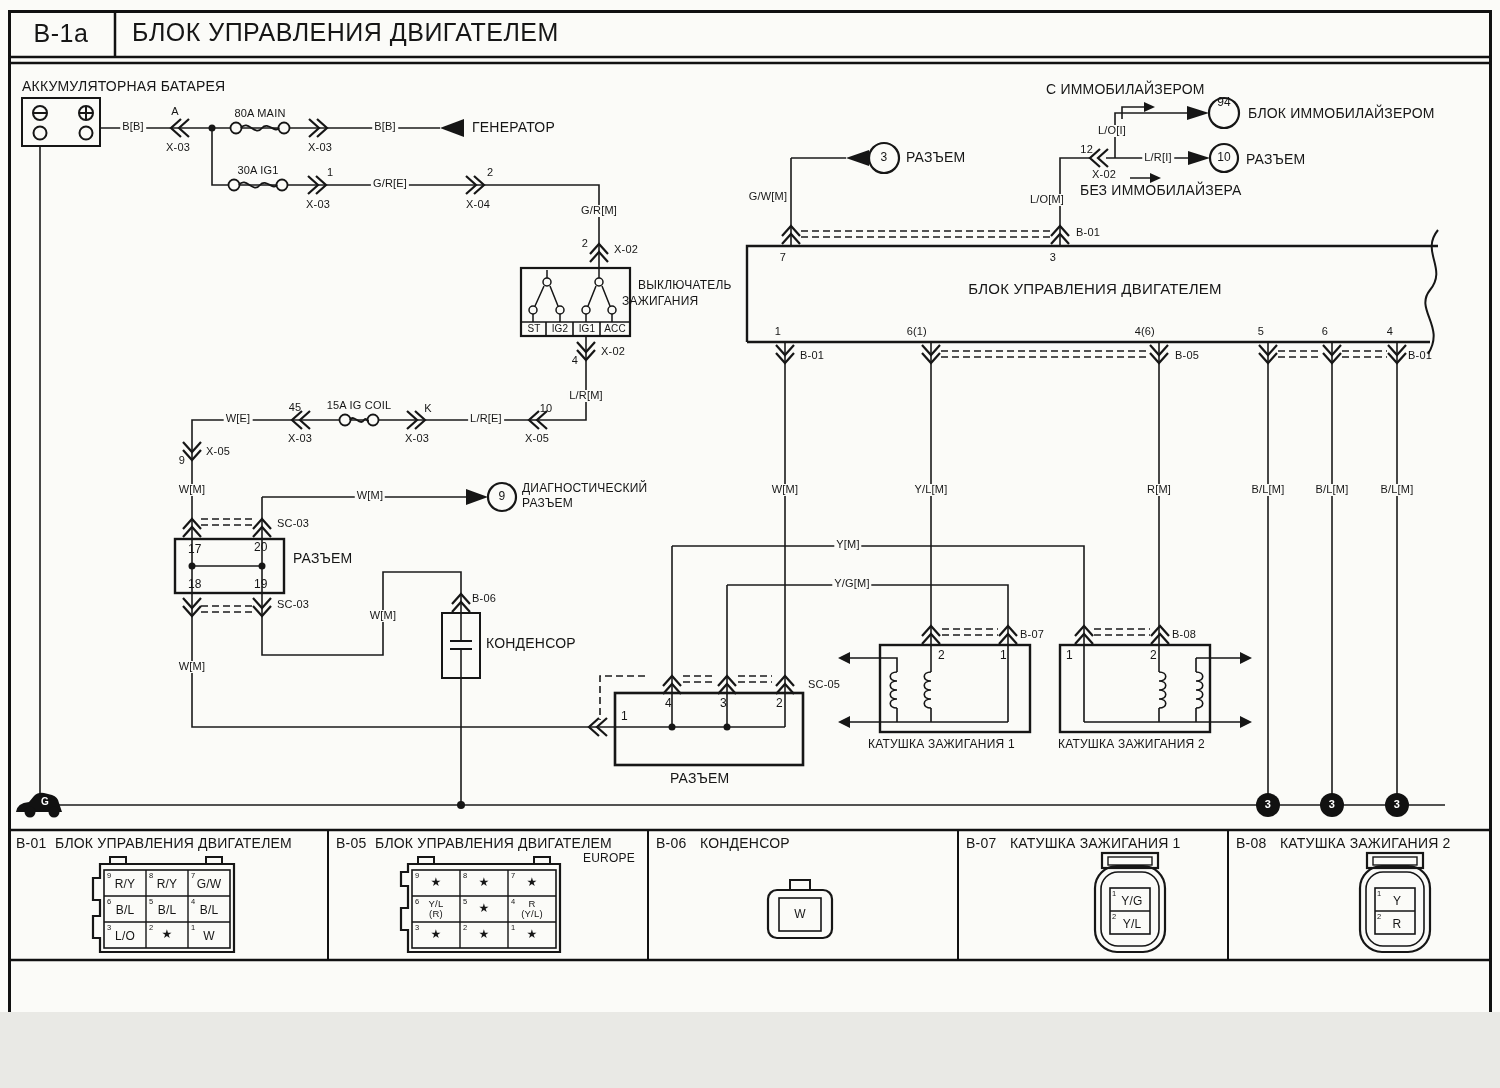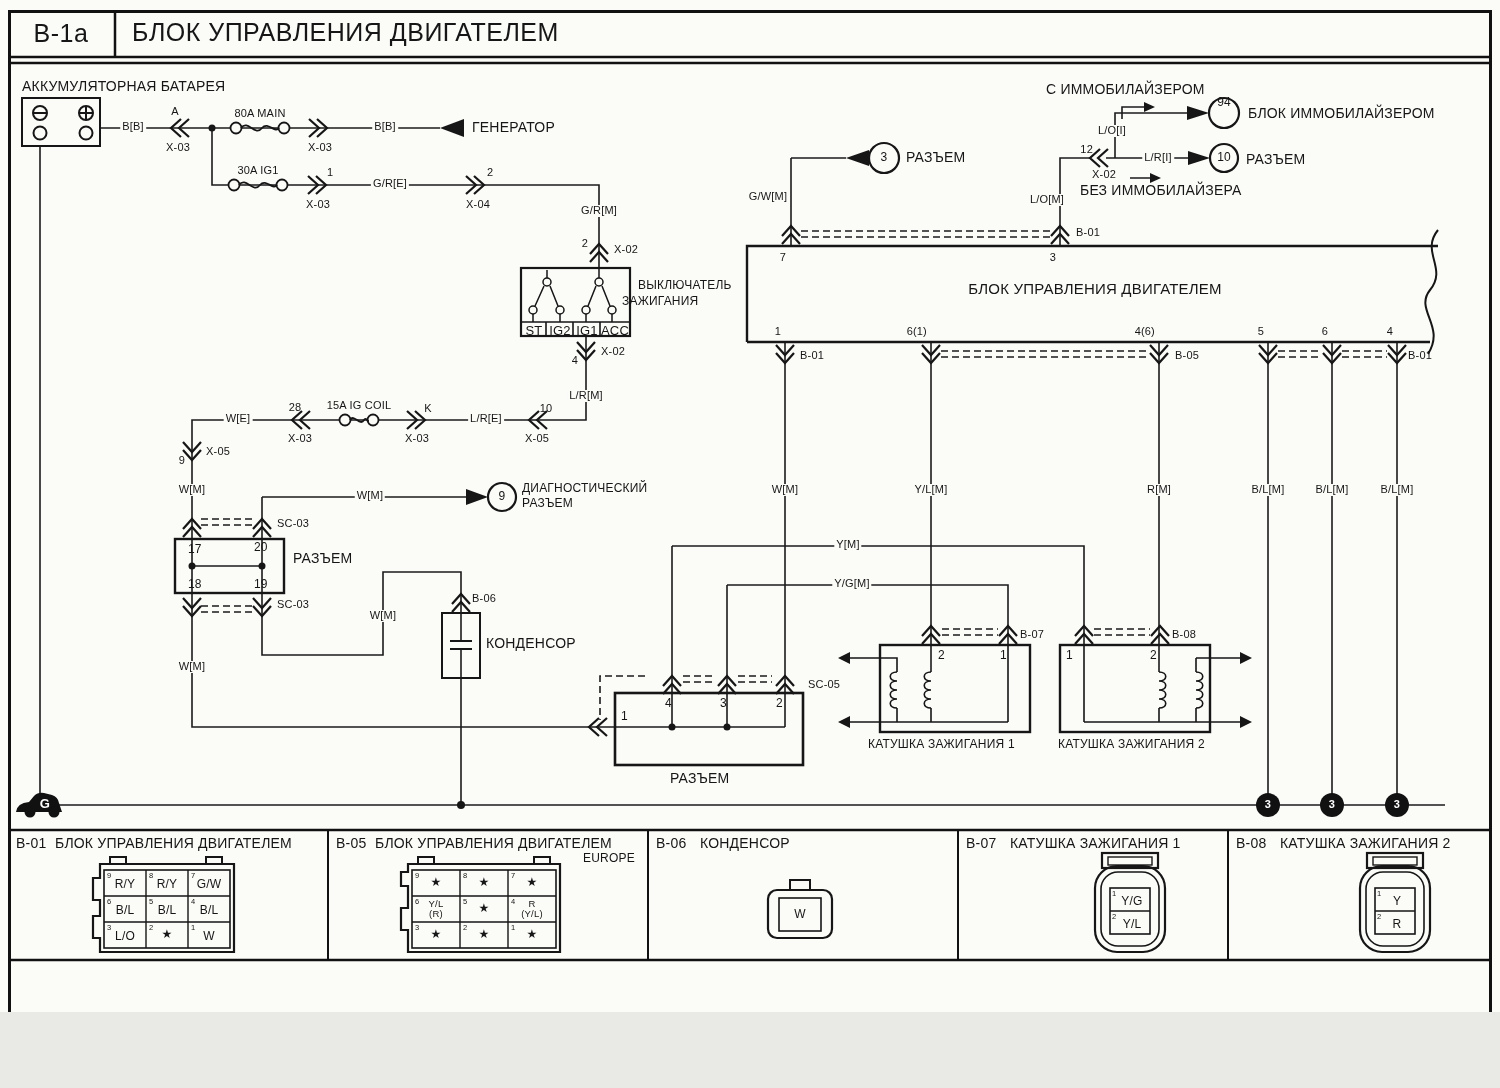--- a/index.html
+++ b/index.html
@@ -2,21 +2,21 @@
 <html><head>
 <meta charset="utf-8">
 <style>
   html,body{margin:0;padding:0;background:#e9e9e5}
   #page{position:relative;width:1500px;height:1012px;background:#fbfbf8;font-family:"Liberation Sans",sans-serif;overflow:hidden}
   #art{position:absolute;left:0;top:0}
   .L{position:absolute;color:#161616;font:11px/1.08 "Liberation Sans",sans-serif;white-space:nowrap;letter-spacing:.2px}
   .c{transform:translateX(-50%)}
   .r{transform:translateX(-100%)}
   .bg{background:#fbfbf8;padding:0 2px}
-  .f7{font-size:7.5px}.f9{font-size:13px}.f95{font-size:9.5px}.f10{font-size:12px}.f12{font-size:12px}
+  .f7{font-size:7.5px}.f9{font-size:10px}.f95{font-size:9.5px}.f10{font-size:12px}.f12{font-size:12px}
   .f13{font-size:14px}.f14{font-size:14px}.f15{font-size:15px}.f24{font-size:25px;letter-spacing:.5px}
   .w{color:#fff;font-weight:bold}
 </style>
 </head>
 <body>
 
 <div id="page">
 
 <svg id="art" width="1500" height="1088" viewBox="0 0 1500 1088">
   <defs>
@@ -289,21 +289,21 @@
 <span class="L r" style="left:578px;top:355px">4</span>
 <span class="L" style="left:601px;top:346px">X-02</span>
 <span class="L c bg" style="left:586px;top:390px">L/R[M]</span>
 
 <span class="L c" style="left:546px;top:403px">10</span>
 <span class="L c" style="left:537px;top:433px">X-05</span>
 <span class="L c bg" style="left:486px;top:413px">L/R[E]</span>
 <span class="L c" style="left:428px;top:403px">K</span>
 <span class="L c" style="left:417px;top:433px">X-03</span>
 <span class="L c" style="left:359px;top:400px">15A IG COIL</span>
-<span class="L c" style="left:295px;top:402px">28</span>
+<span class="L c" style="left:295px;top:402px">45</span>
 <span class="L c" style="left:300px;top:433px">X-03</span>
 <span class="L c bg" style="left:238px;top:413px">W[E]</span>
 
 <span class="L r" style="left:185px;top:455px">9</span>
 <span class="L" style="left:206px;top:446px">X-05</span>
 <span class="L c bg" style="left:192px;top:484px">W[M]</span>
 <span class="L" style="left:277px;top:518px">SC-03</span>
 <span class="L f10" style="left:188px;top:543px">17</span>
 <span class="L f10" style="left:254px;top:541px">20</span>
 <span class="L f10" style="left:188px;top:578px">18</span>

